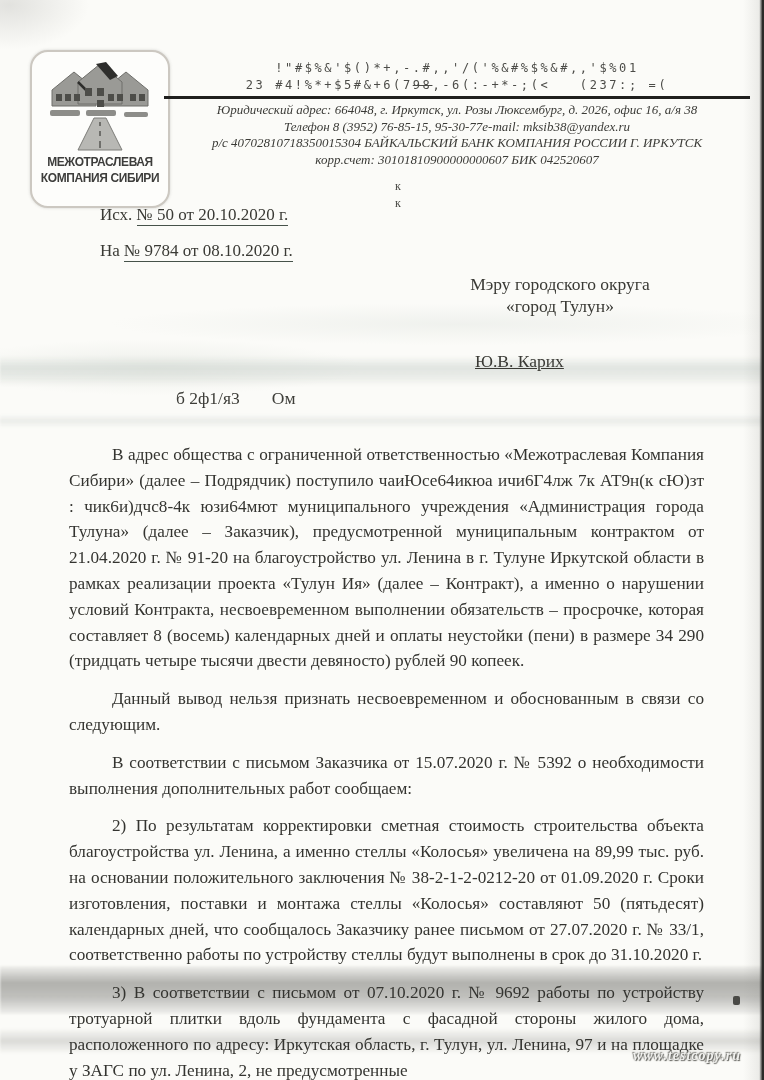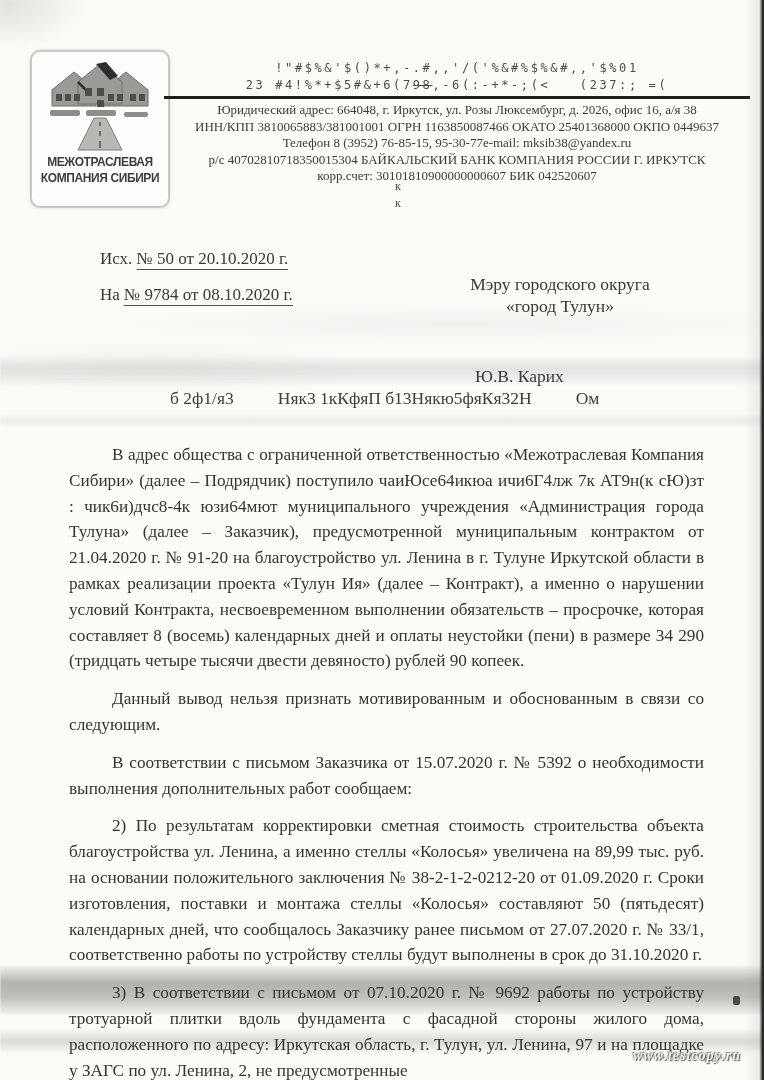--- a/index.html
+++ b/index.html
@@ -28,41 +28,41 @@
     background:linear-gradient(180deg, rgba(118,118,114,.08), rgba(105,105,101,.5) 35%, rgba(120,120,116,.45) 65%, rgba(170,170,166,.12));
     filter:blur(1px);}
   .band-light{position:absolute;left:0;top:1028px;width:100%;height:26px;
     background:linear-gradient(180deg, rgba(165,165,160,0), rgba(158,158,153,.35) 50%, rgba(165,165,160,0));
     filter:blur(1px);}
   .speck{position:absolute;left:733px;top:996px;width:7px;height:9px;background:#4a4a46;border-radius:2px;filter:blur(.5px);}
   .corner-noise{position:absolute;left:0;top:0;width:90px;height:50px;
     background:radial-gradient(ellipse at 10% 10%, rgba(150,150,146,.25), rgba(0,0,0,0) 70%);}
   
   .logo{position:absolute;left:30px;top:50px;width:136px;height:154px;
-    border:2px solid #ccc8c1;border-radius:10px;background:#fdfdfb;
+    border:2px solid #ccc8c1;border-radius:18px;background:#fdfdfb;
     box-shadow:0 0 3px rgba(120,120,115,.3);text-align:center;}
   .logo svg{display:block;margin:8px auto 2px;}
   .logo-text{font-family:"Liberation Sans", sans-serif;font-weight:bold;color:#3d3d3b;
     font-size:13px;line-height:16px;letter-spacing:-.4px;transform:scaleX(.92);transform-origin:center;}
   
   .head{position:absolute;left:164px;top:60px;width:586px;text-align:center;}
   .garble{font-family:"DejaVu Sans Mono", monospace;color:#4c4c48;font-size:12px;line-height:17px;letter-spacing:2.6px;white-space:pre;}
   .strike{text-decoration:line-through;margin-top:20px;}
   .head-rule{height:3px;background:#1f1f1d;margin:2px 0 3px 0;}
-  .head-line{font-size:13px;line-height:16.6px;color:#3b3b37;white-space:nowrap;}
+  .head-line{font-size:13px;line-height:16.6px;color:#3b3b37;white-space:nowrap;font-style:italic;}
   .stray{position:absolute;font-size:12px;color:#4a4a46;}
   
-  .refs{position:absolute;left:100px;top:205px;font-size:17px;color:#3a3a35;margin-top:44px;}
+  .refs{position:absolute;left:100px;top:205px;font-size:17px;color:#3a3a35;}
   .refs .row{margin-bottom:16px;}
   .u{border-bottom:1.5px solid #46524a;padding-bottom:1px;}
   
   .addr{position:absolute;left:420px;top:273px;width:280px;text-align:center;font-size:17.5px;line-height:22px;color:#3a3a35;}
-  .addr .name{margin-top:48px;padding-left:55px;text-align:left;}
+  .addr .name{margin-top:33px;padding-left:55px;text-align:left;text-decoration:underline;}
   
-  .subject{position:absolute;left:170px;top:388px;display:flex;gap:44px;font-size:17.5px;color:#3e3e39;}
+  .subject{position:absolute;left:176px;top:388px;display:flex;gap:32px;font-size:17.5px;color:#3e3e39;}
   
   .body-text{position:absolute;left:57px;top:430px;width:659px;font-size:17.2px;line-height:25.8px;text-align:justify;color:#343430;}
   .body-text p{margin:12px;text-indent:43px;}
   
   .watermark{position:absolute;right:23px;bottom:16px;
     font-family:"Liberation Serif", serif;font-style:italic;font-weight:bold;
     font-size:14px;letter-spacing:1px;color:rgba(251,251,248,.92);
     text-shadow:1px 1px 1px #61615c, -1px -1px 1px #8a8a85, 0 0 2px #70706b;}
 </style>
 </head>
@@ -116,48 +116,46 @@
       <div>МЕЖОТРАСЛЕВАЯ</div>
       <div>КОМПАНИЯ СИБИРИ</div>
     </div>
   </div>
 
   <div class="head">
     <div class="garble">!"#$%&amp;'$()*+,-.#,,'/('%&amp;#%$%&amp;#,,'$%01</div>
     <div class="garble"><span>23 #4!%*+$5#&amp;+6(7</span><span class="strike">98</span><span>,-6(:-+*-;(&lt;   (237:; =(</span></div>
     <div class="head-rule"></div>
     <div class="head-line">Юридический адрес: 664048, г. Иркутск, ул. Розы Люксембург, д. 2026, офис 16, а/я 38</div>
-    <div class="head-line">ИНН/КПП 3810065883/381001001 ОГРН 1163850087466 ОКАТО 25401368000 ОКПО 0449637</div>
     <div class="head-line">Телефон 8 (3952) 76-85-15, 95-30-77e-mail: mksib38@yandex.ru</div>
     <div class="head-line">р/с 40702810718350015304 БАЙКАЛЬСКИЙ БАНК КОМПАНИЯ РОССИИ Г. ИРКУТСК</div>
     <div class="head-line">корр.счет: 30101810900000000607 БИК 042520607</div>
   </div>
   <div class="stray" style="left:395px;top:179px;">к</div>
   <div class="stray" style="left:395px;top:196px;">к</div>
 
   <div class="refs">
     <div class="row"><span>Исх. </span><span class="u">№ 50 от 20.10.2020 г.</span></div>
     <div class="row"><span>На </span><span class="u">№ 9784 от 08.10.2020 г.</span></div>
   </div>
 
   <div class="addr">
     <div>Мэру городского округа</div>
     <div>«город Тулун»</div>
     <div class="name">Ю.В. Карих</div>
   </div>
 
   <div class="subject">
     <span>б 2ф1/я3</span>
-    <span>Няк3 1кКфяП б13Някю5фяКя32Н</span>
     <span>Ом</span>
   </div>
 
   <div class="body-text">
     <p>В адрес общества с ограниченной ответственностью «Межотраслевая Компания Сибири» (далее – Подрядчик) поступило чаиЮсе64икюа ичи6Г4лж 7к АТ9н(к сЮ)зт : чик6и)дчс8-4к юзи64мют муниципального учреждения «Администрация города Тулуна» (далее – Заказчик), предусмотренной муниципальным контрактом от 21.04.2020 г. № 91-20 на благоустройство ул. Ленина в г. Тулуне Иркутской области в рамках реализации проекта «Тулун Ия» (далее – Контракт), а именно о нарушении условий Контракта, несвоевременном выполнении обязательств – просрочке, которая составляет 8 (восемь) календарных дней и оплаты неустойки (пени) в размере 34 290 (тридцать четыре тысячи двести девяносто) рублей 90 копеек.</p>
-    <p>Данный вывод нельзя признать мотивированным и обоснованным в связи со следующим.</p>
+    <p>Данный вывод нельзя признать несвоевременном и обоснованным в связи со следующим.</p>
     <p>В соответствии с письмом Заказчика от 15.07.2020 г. № 5392 о необходимости выполнения дополнительных работ сообщаем:</p>
     <p>2) По результатам корректировки сметная стоимость строительства объекта благоустройства ул. Ленина, а именно стеллы «Колосья» увеличена на 89,99 тыс. руб. на основании положительного заключения № 38-2-1-2-0212-20 от 01.09.2020 г. Сроки изготовления, поставки и монтажа стеллы «Колосья» составляют 50 (пятьдесят) календарных дней, что сообщалось Заказчику ранее письмом от 27.07.2020 г. № 33/1, соответственно работы по устройству стеллы будут выполнены в срок до 31.10.2020 г.</p>
     <p>3) В соответствии с письмом от 07.10.2020 г. № 9692 работы по устройству тротуарной плитки вдоль фундамента с фасадной стороны жилого дома, расположенного по адресу: Иркутская область, г. Тулун, ул. Ленина, 97 и на площадке у ЗАГС по ул. Ленина, 2, не предусмотренные</p>
   </div>
 
   <div class="watermark">www.testcopy.ru</div>
 
 </div>
 
 </body></html>

